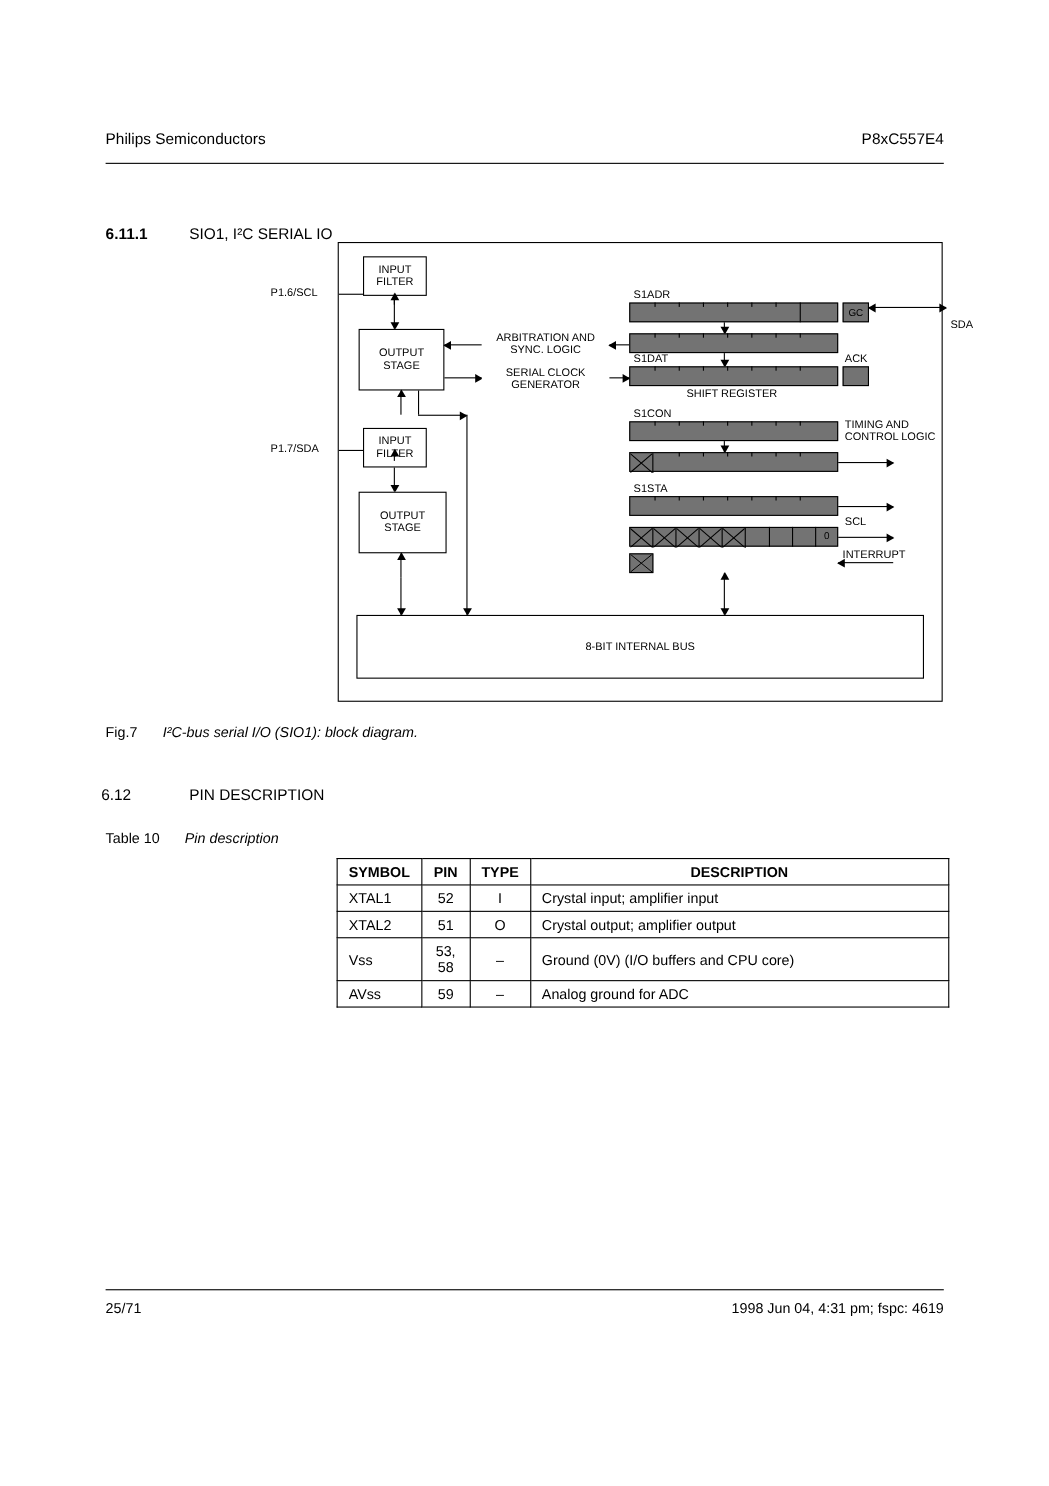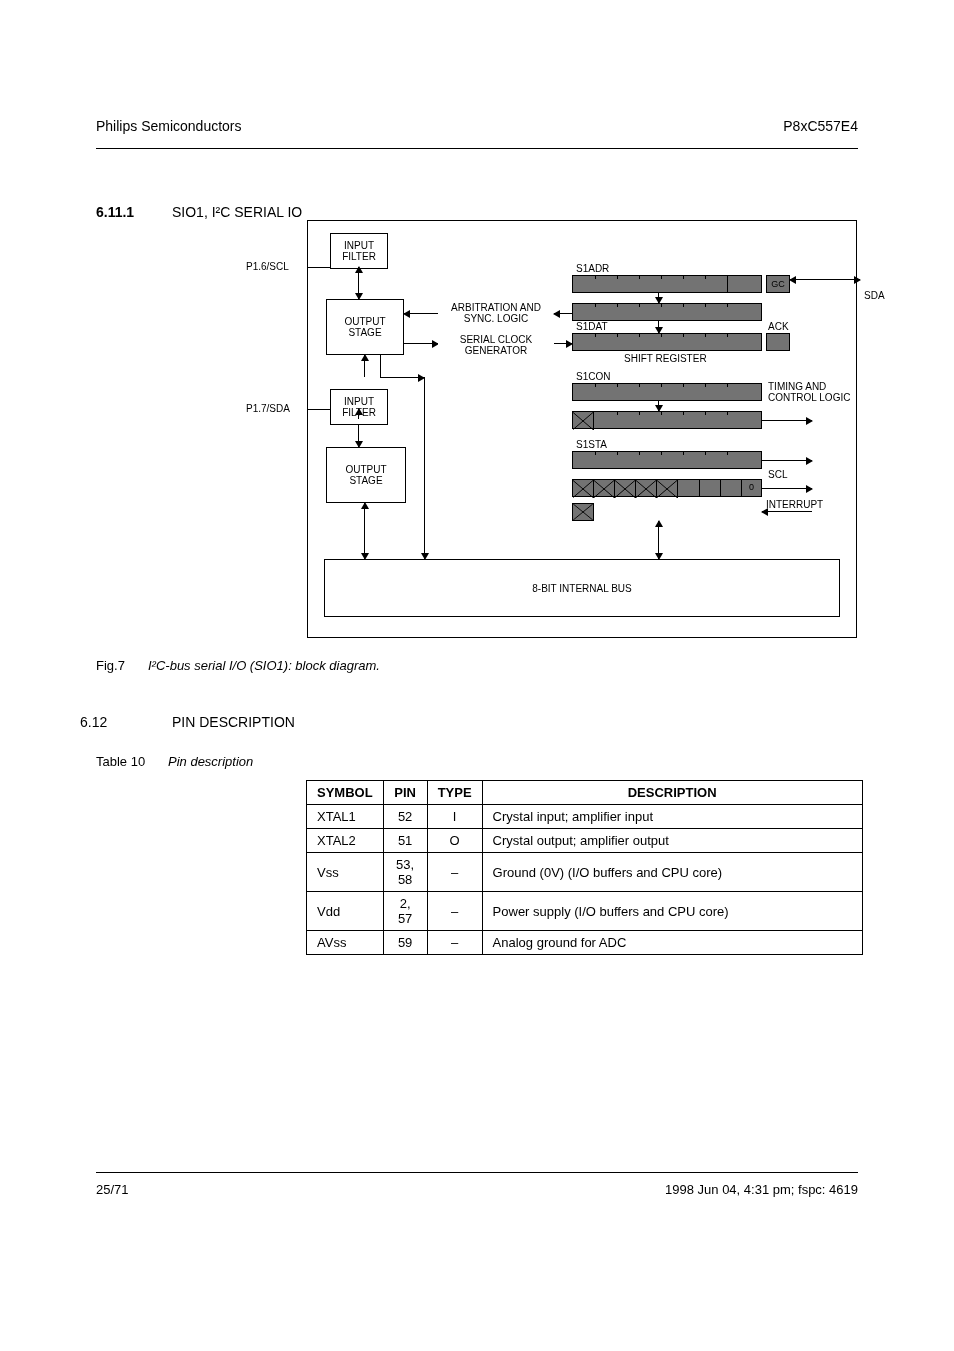--- a/index.html
+++ b/index.html
@@ -66,21 +66,21 @@
   }
   .figcap-title {
     position: absolute;
     left: 148px;
     top: 658px;
     font-style: italic;
     font-size: 13px;
   }
   .pins-num {
     position: absolute;
-    left: 80px;
+    left: 92px;
     top: 714px;
     font-size: 14px;
   }
   .pins-title {
     position: absolute;
     left: 172px;
     top: 714px;
     font-size: 14px;
   }
   .tabcap-num {
@@ -431,26 +431,20 @@
         <td class="c">O</td>
         <td>Crystal output; amplifier output</td>
       </tr>
       <tr>
         <td>Vss</td>
         <td class="c">53, 58</td>
         <td class="c">–</td>
         <td>Ground (0V) (I/O buffers and CPU core)</td>
       </tr>
       <tr>
-        <td>Vdd</td>
-        <td class="c">2, 57</td>
-        <td class="c">–</td>
-        <td>Power supply (I/O buffers and CPU core)</td>
-      </tr>
-      <tr>
         <td>AVss</td>
         <td class="c">59</td>
         <td class="c">–</td>
         <td>Analog ground for ADC</td>
       </tr>
     </tbody>
   </table>
 
   <div class="hr-bot"></div>
   <div class="footer-left">25/71</div>

